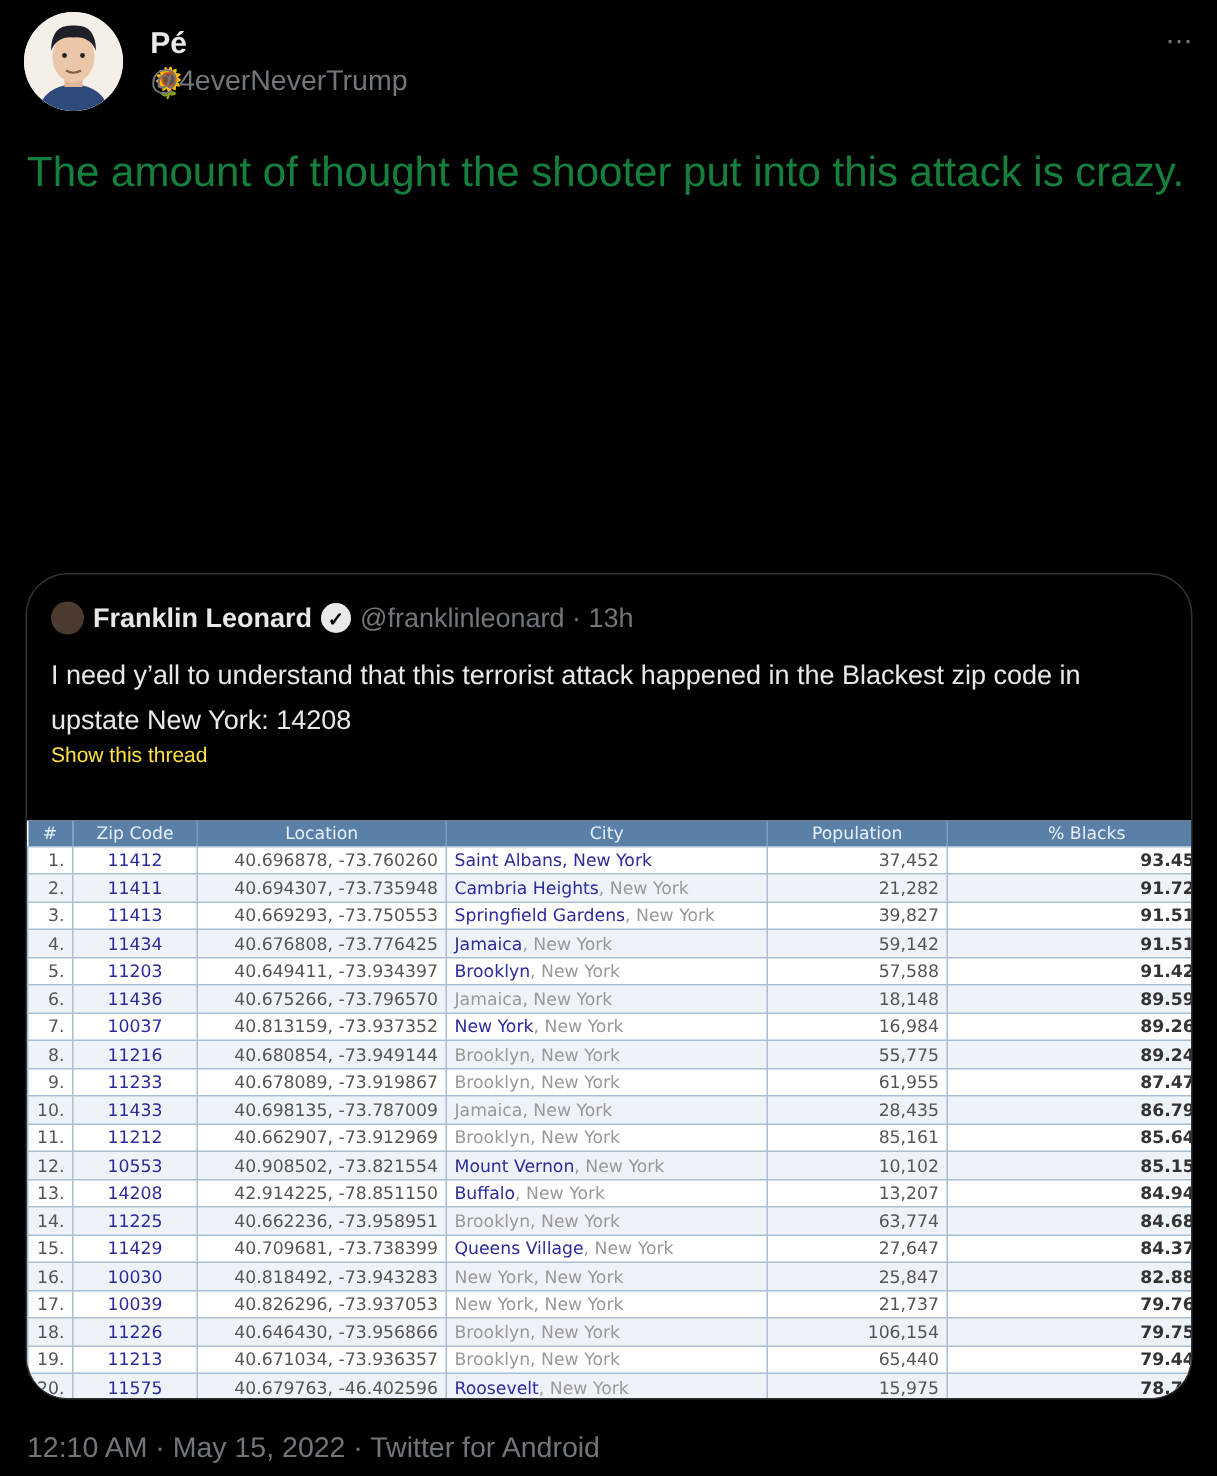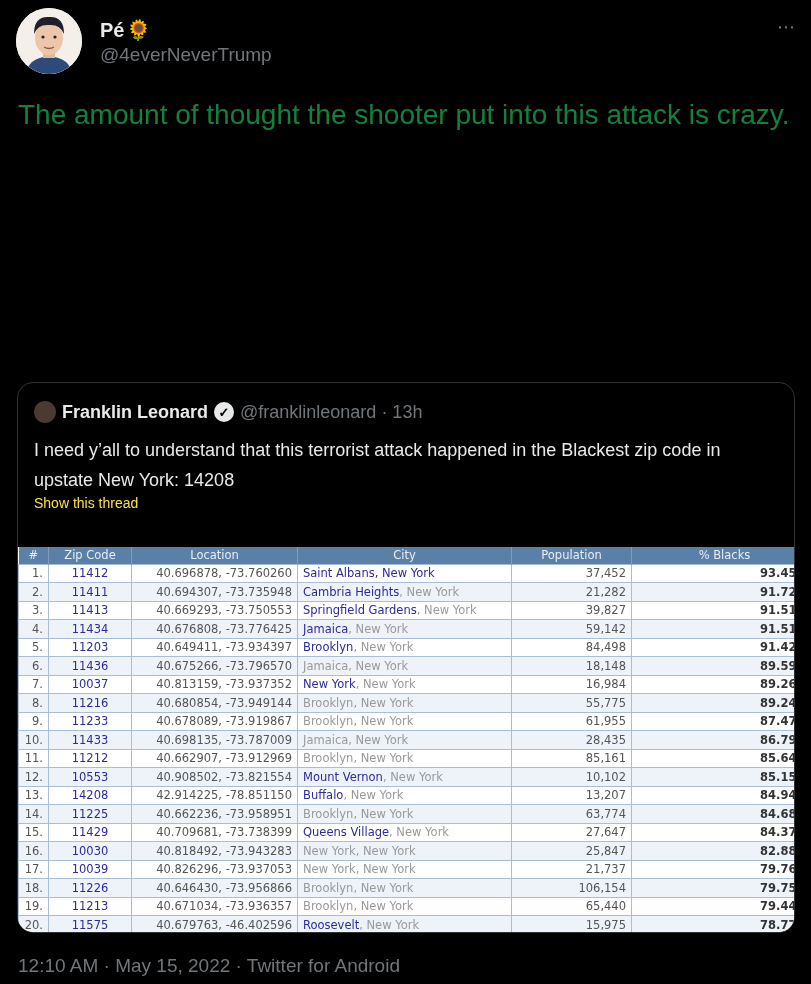--- a/index.html
+++ b/index.html
@@ -1,28 +1,28 @@
 <!DOCTYPE html>
 <html><head>
   <meta charset="utf-8">
   <style>
     * { box-sizing: border-box; margin: 0; padding: 0; }
     html, body { width: 811px; height: 984px; background: #000; overflow: hidden; }
     body { font-family: "Liberation Sans", sans-serif; color: #e7e9ea; position: relative; }
 
     .header { position: absolute; left: 16px; top: 8px; width: 780px; height: 70px; }
     .avatar { position: absolute; left: 0; top: 0; width: 66px; height: 66px; border-radius: 50%; background: #f4efe8; overflow: hidden; }
-    .author-name { position: absolute; left: 84px; top: 10px; font-weight: bold; font-size: 20px; color: #e7e9ea; display: flex; align-items: center; gap: 2px; }
+    .author-name { position: absolute; left: 84px; top: 10px; font-weight: bold; font-size: 20px; color: #e7e9ea; display: flex; align-items: center; gap: 2px; flex-direction: column; }
     .author-handle { position: absolute; left: 84px; top: 36px; font-size: 19px; color: #71767b; }
     .more-btn { position: absolute; right: 0; top: 8px; font-size: 18px; color: #71767b; letter-spacing: 1px; cursor: pointer; }
 
     .tweet-text { position: absolute; left: 18px; top: 96px; width: 780px; font-size: 28px; line-height: 38px; color: #15803d; }
     .tweet-text p { margin-bottom: 38px; }
 
-    .quote { position: absolute; left: 17px; top: 382px; width: 778px; height: 551px; border: 1px solid #2f3336; border-radius: 16px; overflow: hidden; }
+    .quote { position: absolute; left: 17px; top: 382px; width: 778px; height: 551px; border: 1px solid #2f3336; border-radius: 28px; overflow: hidden; }
     .q-head { position: absolute; left: 16px; top: 18px; display: flex; align-items: center; gap: 6px; font-size: 18px; }
     .q-avatar { width: 22px; height: 22px; border-radius: 50%; background: #4a3a30; }
     .q-name { font-weight: bold; color: #e7e9ea; }
     .q-verified { width: 20px; height: 20px; border-radius: 50%; background: #e7e9ea; color: #000; font-size: 13px; font-weight: bold; display: flex; align-items: center; justify-content: center; }
     .q-handle { color: #71767b; }
     .q-text { position: absolute; left: 16px; top: 52px; width: 750px; font-size: 18px; line-height: 30px; color: #e7e9ea; }
     .q-link { position: absolute; left: 16px; top: 112px; font-size: 14px; color: #fde047; cursor: pointer; }
 
     .tbl-wrap { position: absolute; left: 0; top: 164px; width: 778px; height: 387px; background: #fff; overflow: hidden; }
     table { border-collapse: collapse; font-family: "DejaVu Sans", sans-serif; font-size: 11.5px; width: 800px; }
@@ -122,21 +122,21 @@
             <td class="loc">40.676808, -73.776425</td>
             <td class="city"><span class="city-main">Jamaica</span><span class="state">, New York</span></td>
             <td class="pop">59,142</td>
             <td class="pct">91.51 %</td>
           </tr>
           <tr>
             <td class="num">5.</td>
             <td class="zip">11203</td>
             <td class="loc">40.649411, -73.934397</td>
             <td class="city"><span class="city-main">Brooklyn</span><span class="state">, New York</span></td>
-            <td class="pop">84,498</td>
+            <td class="pop">57,588</td>
             <td class="pct">91.42 %</td>
           </tr>
           <tr class="alt">
             <td class="num">6.</td>
             <td class="zip">11436</td>
             <td class="loc">40.675266, -73.796570</td>
             <td class="city"><span class="city-main muted">Jamaica</span><span class="state">, New York</span></td>
             <td class="pop">18,148</td>
             <td class="pct">89.59 %</td>
           </tr>

